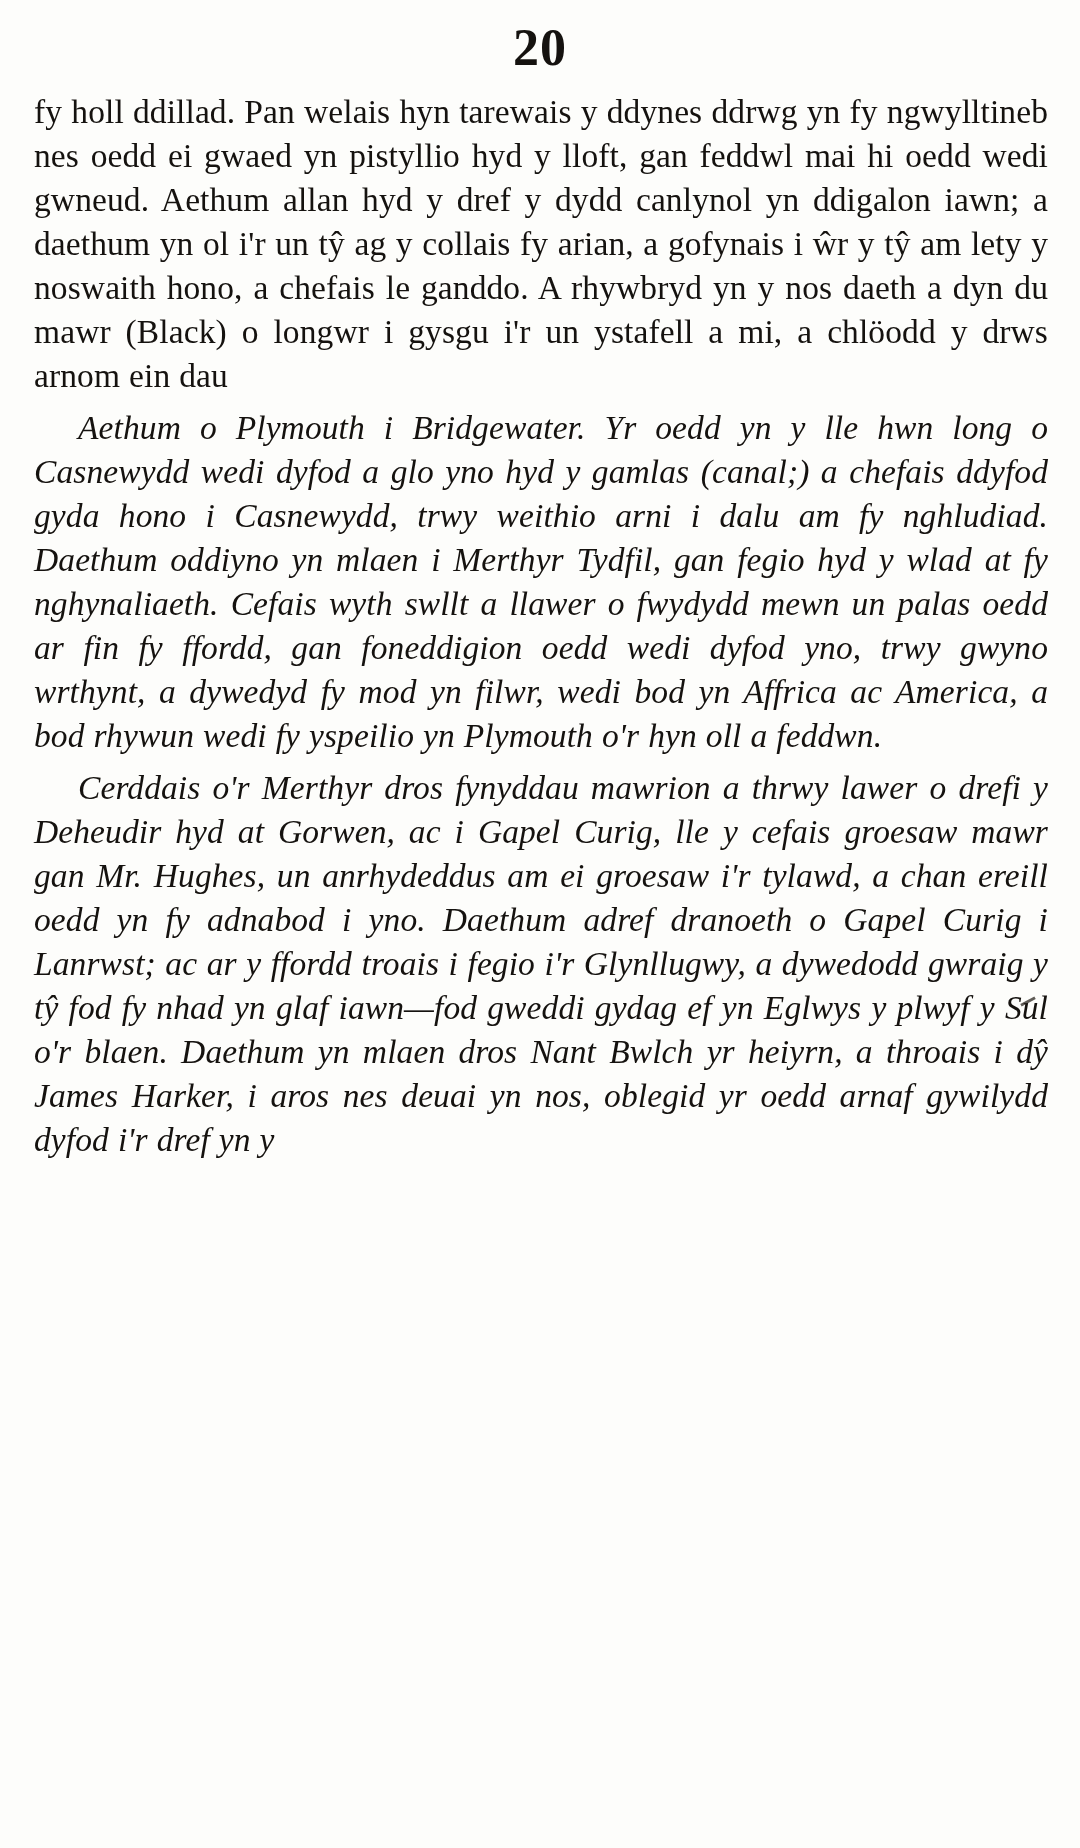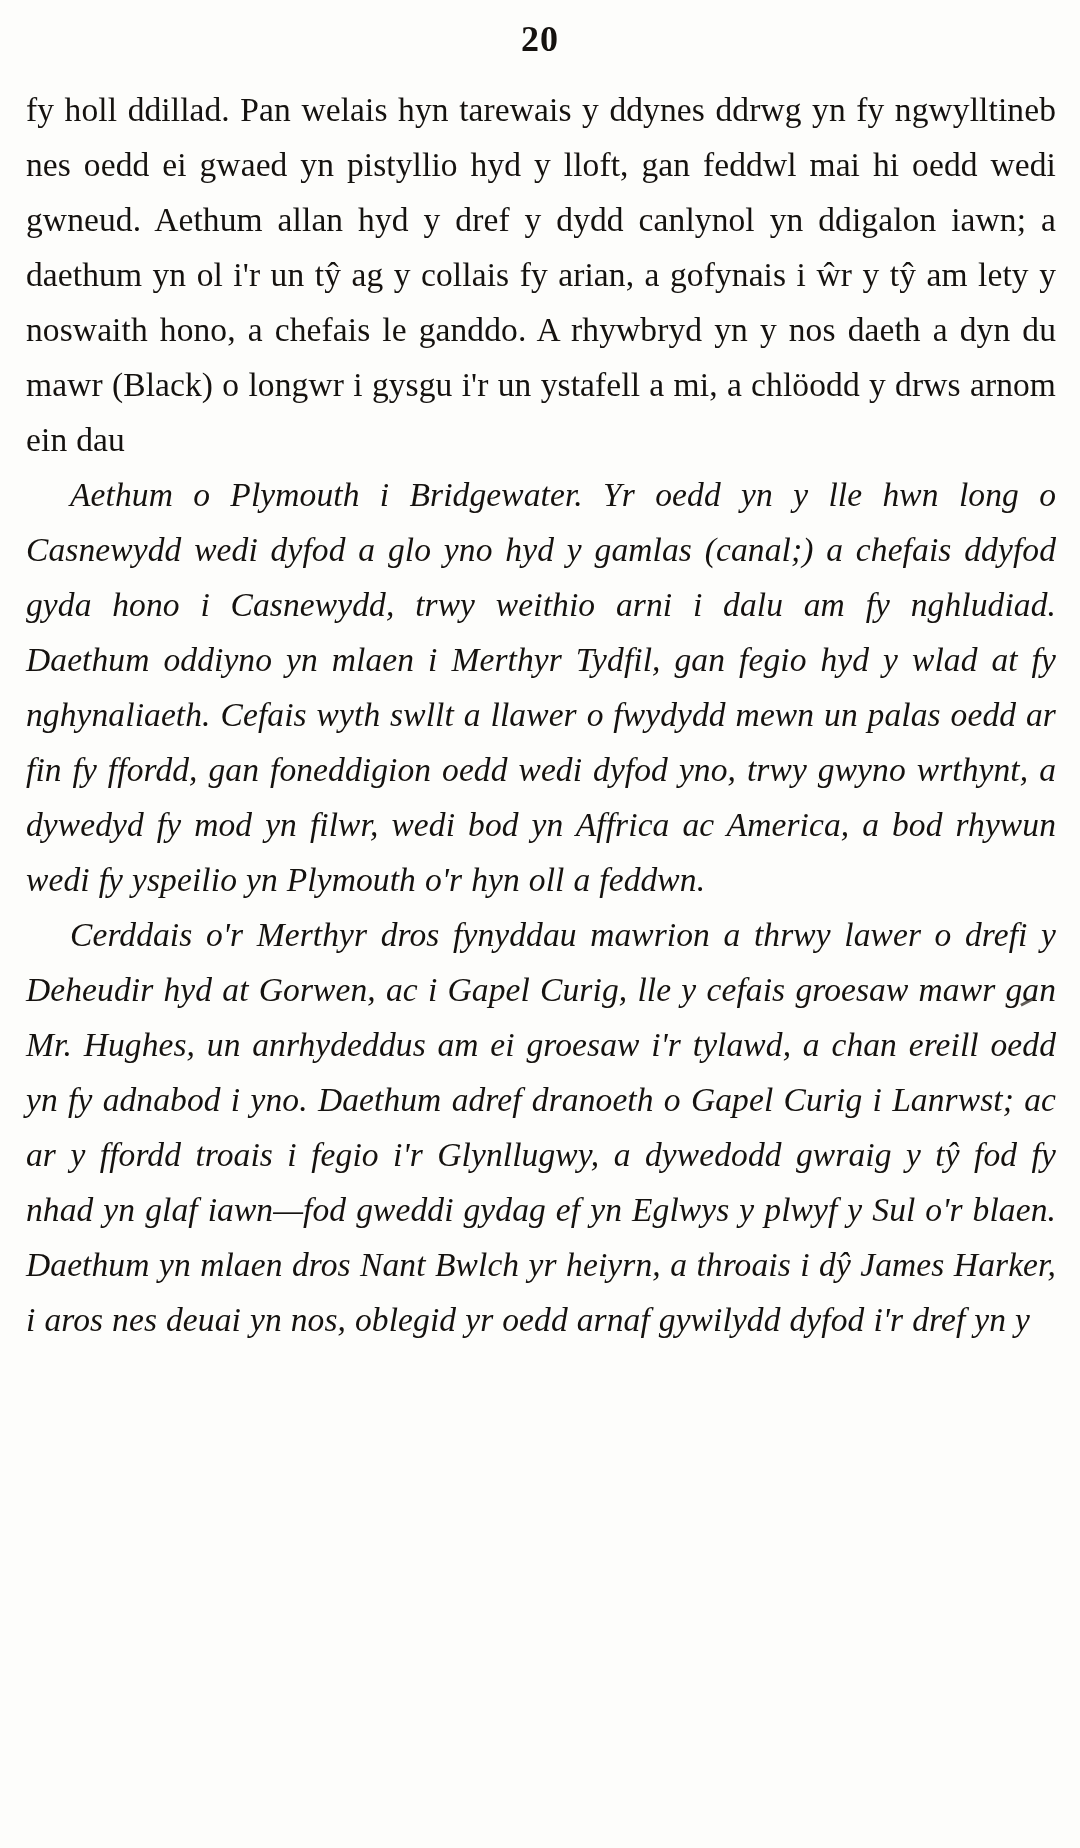--- a/index.html
+++ b/index.html
@@ -11,38 +11,38 @@
     position: relative;
     width: 1080px;
     height: 1848px;
     background: #fdfdfb;
     overflow: hidden;
     font-family: "Liberation Serif", serif;
     color: #15120f;
   }
   .page-number {
     text-align: center;
-    font-size: 36px;
+    font-size: 52px;
     font-weight: bold;
     letter-spacing: 1px;
     margin: 18px 0 8px 0;
     font-family: "Liberation Serif", serif;
   }
   .body-text {
     position: absolute;
     left: 26px;
     top: 82px;
     width: 1030px;
   }
   .para {
     font-size: 33.5px;
-    line-height: 55px;
+    line-height: 44px;
     text-align: justify;
     text-justify: inter-word;
-    margin: 0;
+    margin: 8px;
     letter-spacing: 0.1px;
     word-spacing: 0.5px;
   }
   .para.indent {
     text-indent: 44px;
     font-style: italic;
   }
   
   .body-text {
     -webkit-font-smoothing: none;

